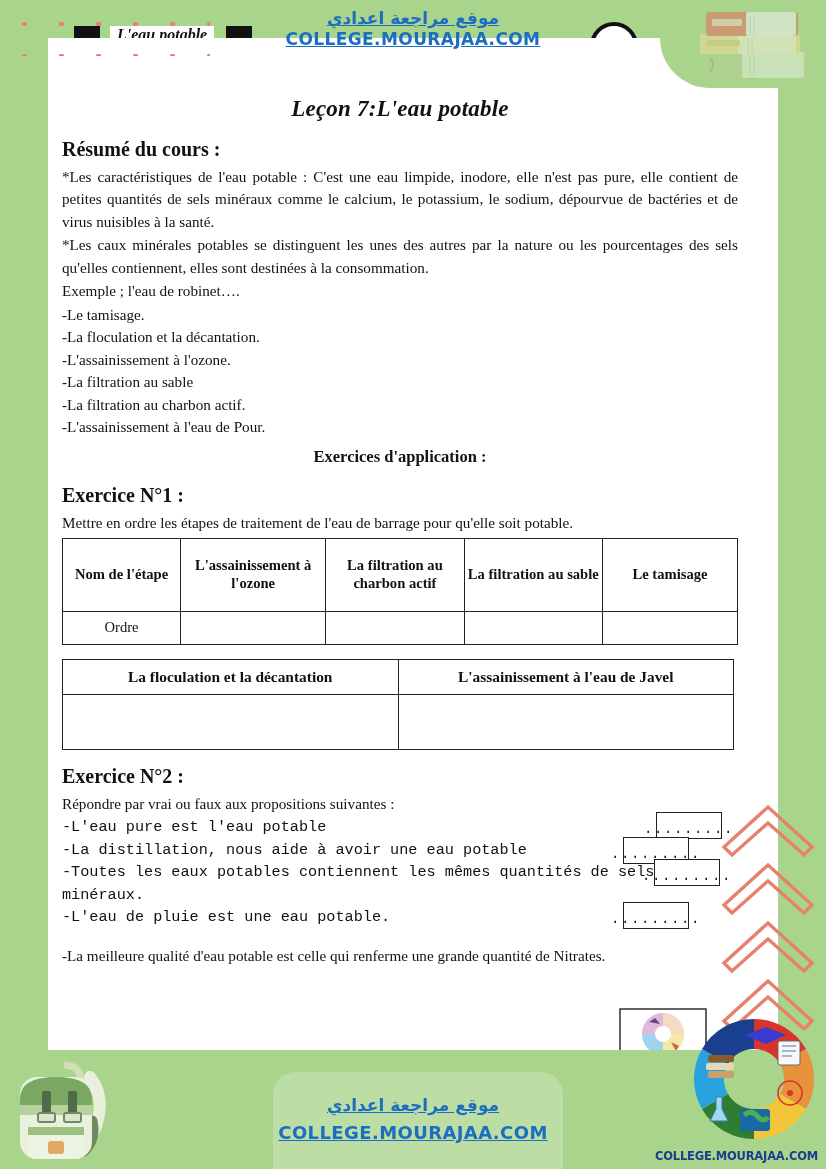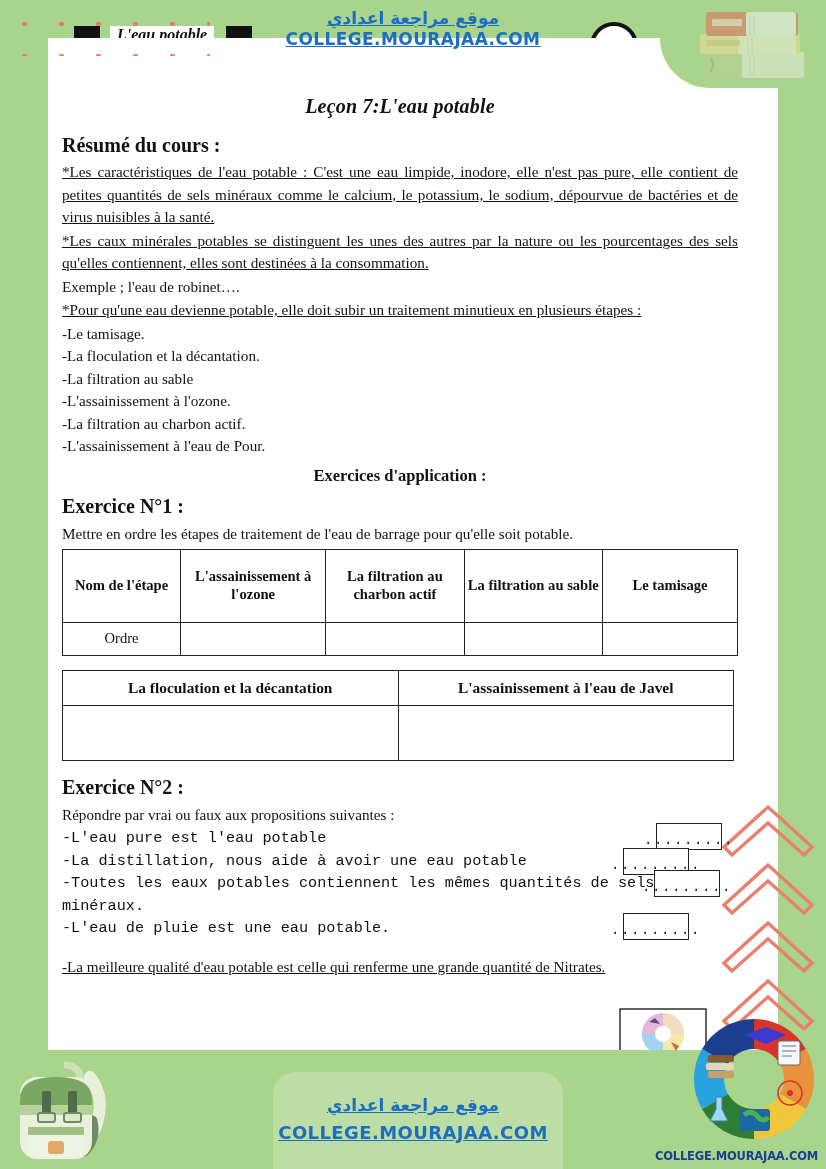--- a/index.html
+++ b/index.html
@@ -72,27 +72,27 @@
     justify-content:center;font-size:17px;color:#111;
   }
   
   #chevrons{position:absolute;right:6px;top:795px;width:104px;height:235px;z-index:4;pointer-events:none;}
   
   #content{
     position:absolute;left:62px;top:92px;width:676px;z-index:5;
     color:#111;font-size:15.2px;line-height:1.48;
   }
   h1.lesson{
-    text-align:center;font-style:italic;font-weight:bold;font-size:20px;
+    text-align:center;font-style:italic;font-weight:bold;font-size:23px;
     margin:0 0 9px 0;letter-spacing:.2px;
   }
   .para{margin:0 0 1px 0;text-align:justify;}
-  .para.jfy{text-align:justify;text-justify:inter-word;text-decoration:underline;}
+  .para.jfy{text-align:justify;text-justify:inter-word;}
   .sec-head{font-weight:bold;font-size:20px;margin:2px 0 1px 0;}
-  .center-head{text-align:center;font-weight:bold;font-size:16.5px;margin:6px 0 4px 0;}
+  .center-head{text-align:center;font-weight:bold;font-size:16.5px;margin:6px 0 12px 0;}
   .li{margin:0;}
   
   table.ex{border-collapse:collapse;width:100%;margin:4px 0 0 0;background:#fff;}
   table.ex td{border:1px solid #222;text-align:center;vertical-align:middle;
     font-weight:bold;font-size:14.6px;line-height:1.22;padding:4px 3px;}
   table.ex td.val{font-weight:normal;}
   #tbl1 tr.head td{height:64px;}
   #tbl1 tr.row td{height:24px;}
   #tbl2{width:672px;margin-top:14px;}
   #tbl2 tr.head td{height:26px;font-size:15.4px;}
@@ -191,26 +191,25 @@
 
 <div id="content">
 
   <h1 class="lesson">Leçon 7:L'eau potable</h1>
 
   <div class="sec-head">Résumé du cours :</div>
 
   <p class="para jfy">*Les caractéristiques de l'eau potable : C'est une eau limpide, inodore, elle n'est pas pure, elle contient de petites quantités de sels minéraux comme le calcium, le potassium, le sodium, dépourvue de bactéries  et de virus nuisibles à la santé.</p>
   <p class="para jfy">*Les caux minérales potables se distinguent les unes des autres par la nature ou les pourcentages des sels qu'elles contiennent, elles sont destinées à la consommation.</p>
   <p class="para">Exemple ; l'eau de robinet….</p>
-  <p class="para jfy">*Pour  qu'une eau devienne potable, elle doit subir un traitement minutieux en plusieurs étapes :</p>
 
   <p class="li">-Le tamisage.</p>
   <p class="li">-La floculation et la décantation.</p>
+  <p class="li">-L'assainissement à l'ozone.</p>
   <p class="li">-La filtration au sable</p>
-  <p class="li">-L'assainissement à l'ozone.</p>
   <p class="li">-La filtration au charbon actif.</p>
   <p class="li">-L'assainissement à l'eau de Pour.</p>
 
   <div class="center-head">Exercices d'application :</div>
 
   <div class="sec-head">Exercice N°1 :</div>
   <p class="para">Mettre en ordre les étapes de traitement de l'eau de barrage pour qu'elle soit potable.</p>
 
   <table class="ex" id="tbl1">
     <tbody>

